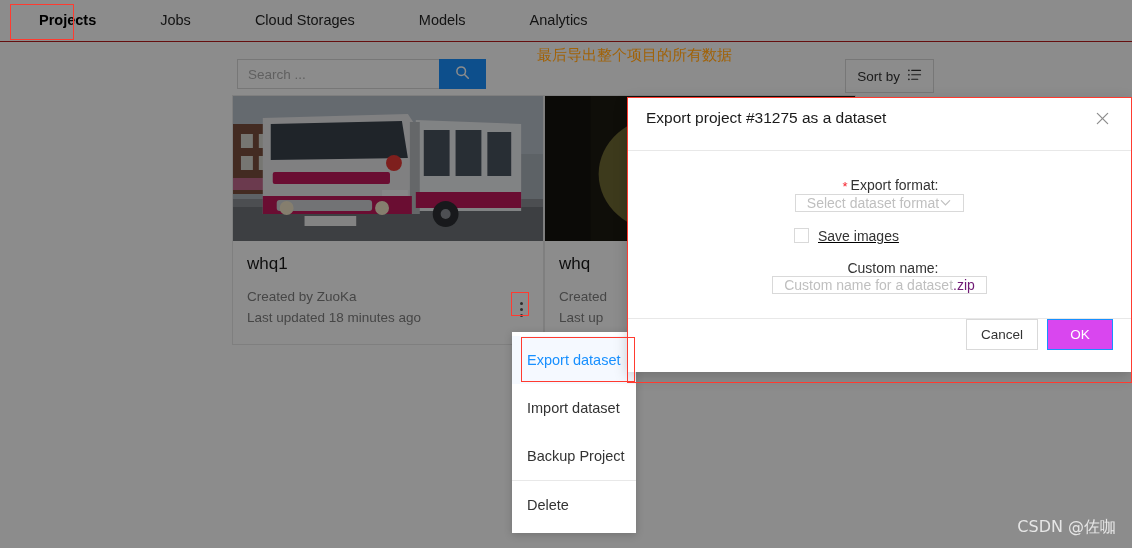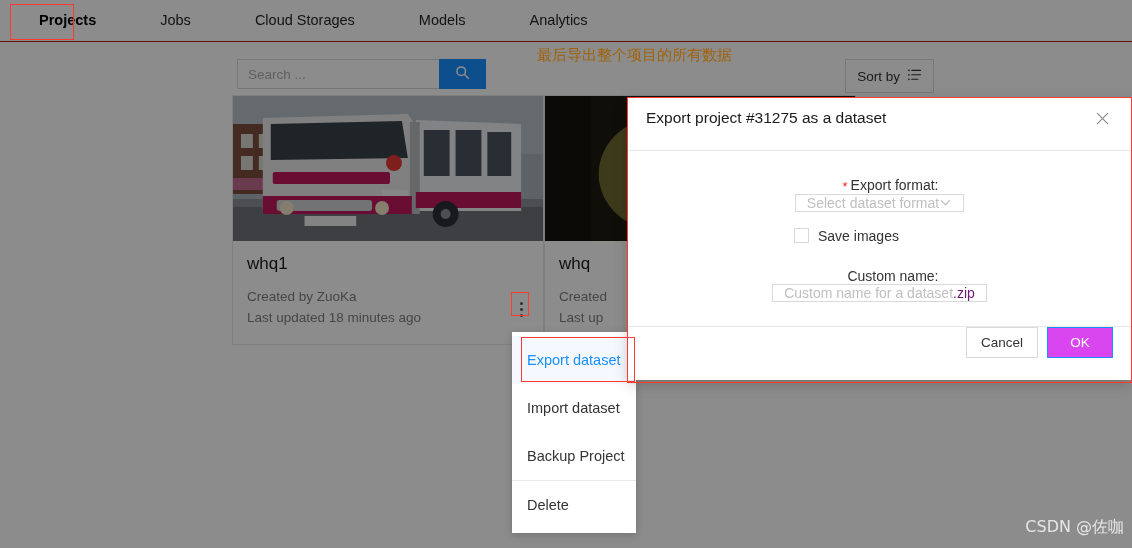--- a/index.html
+++ b/index.html
@@ -286,22 +286,23 @@
     font-size: 14px;
     color: #701a75;
   }
   .caret {
     color: #bfbfbf;
     display: flex;
     align-items: center;
   }
   .check-row {
     display: flex;
-    margin-bottom: 24px;
+    margin-bottom: 16px;
     padding-left: 138px;
+    text-decoration: underline;
   }
   .checkbox {
     width: 15px; height: 15px;
     border: 1px solid #d9d9d9;
     box-sizing: border-box;
     background: #fff;
     margin-right: 9px;
     cursor: pointer;
   }
   .check-label {
@@ -357,21 +358,21 @@
     left: 537px;
     top: 46px;
     font-size: 15px;
     color: #a16207;
     z-index: 40;
     white-space: nowrap;
     font-family: "DejaVu Sans", sans-serif;
   }
   .watermark {
     position: absolute;
-    right: 8px;
+    right: 16px;
     bottom: 10px;
     font-size: 16px;
     color: rgba(255,255,255,0.78);
     z-index: 45;
     font-family: "DejaVu Sans", sans-serif;
     white-space: nowrap;
   }
 </style>
 </head>
 <body>

